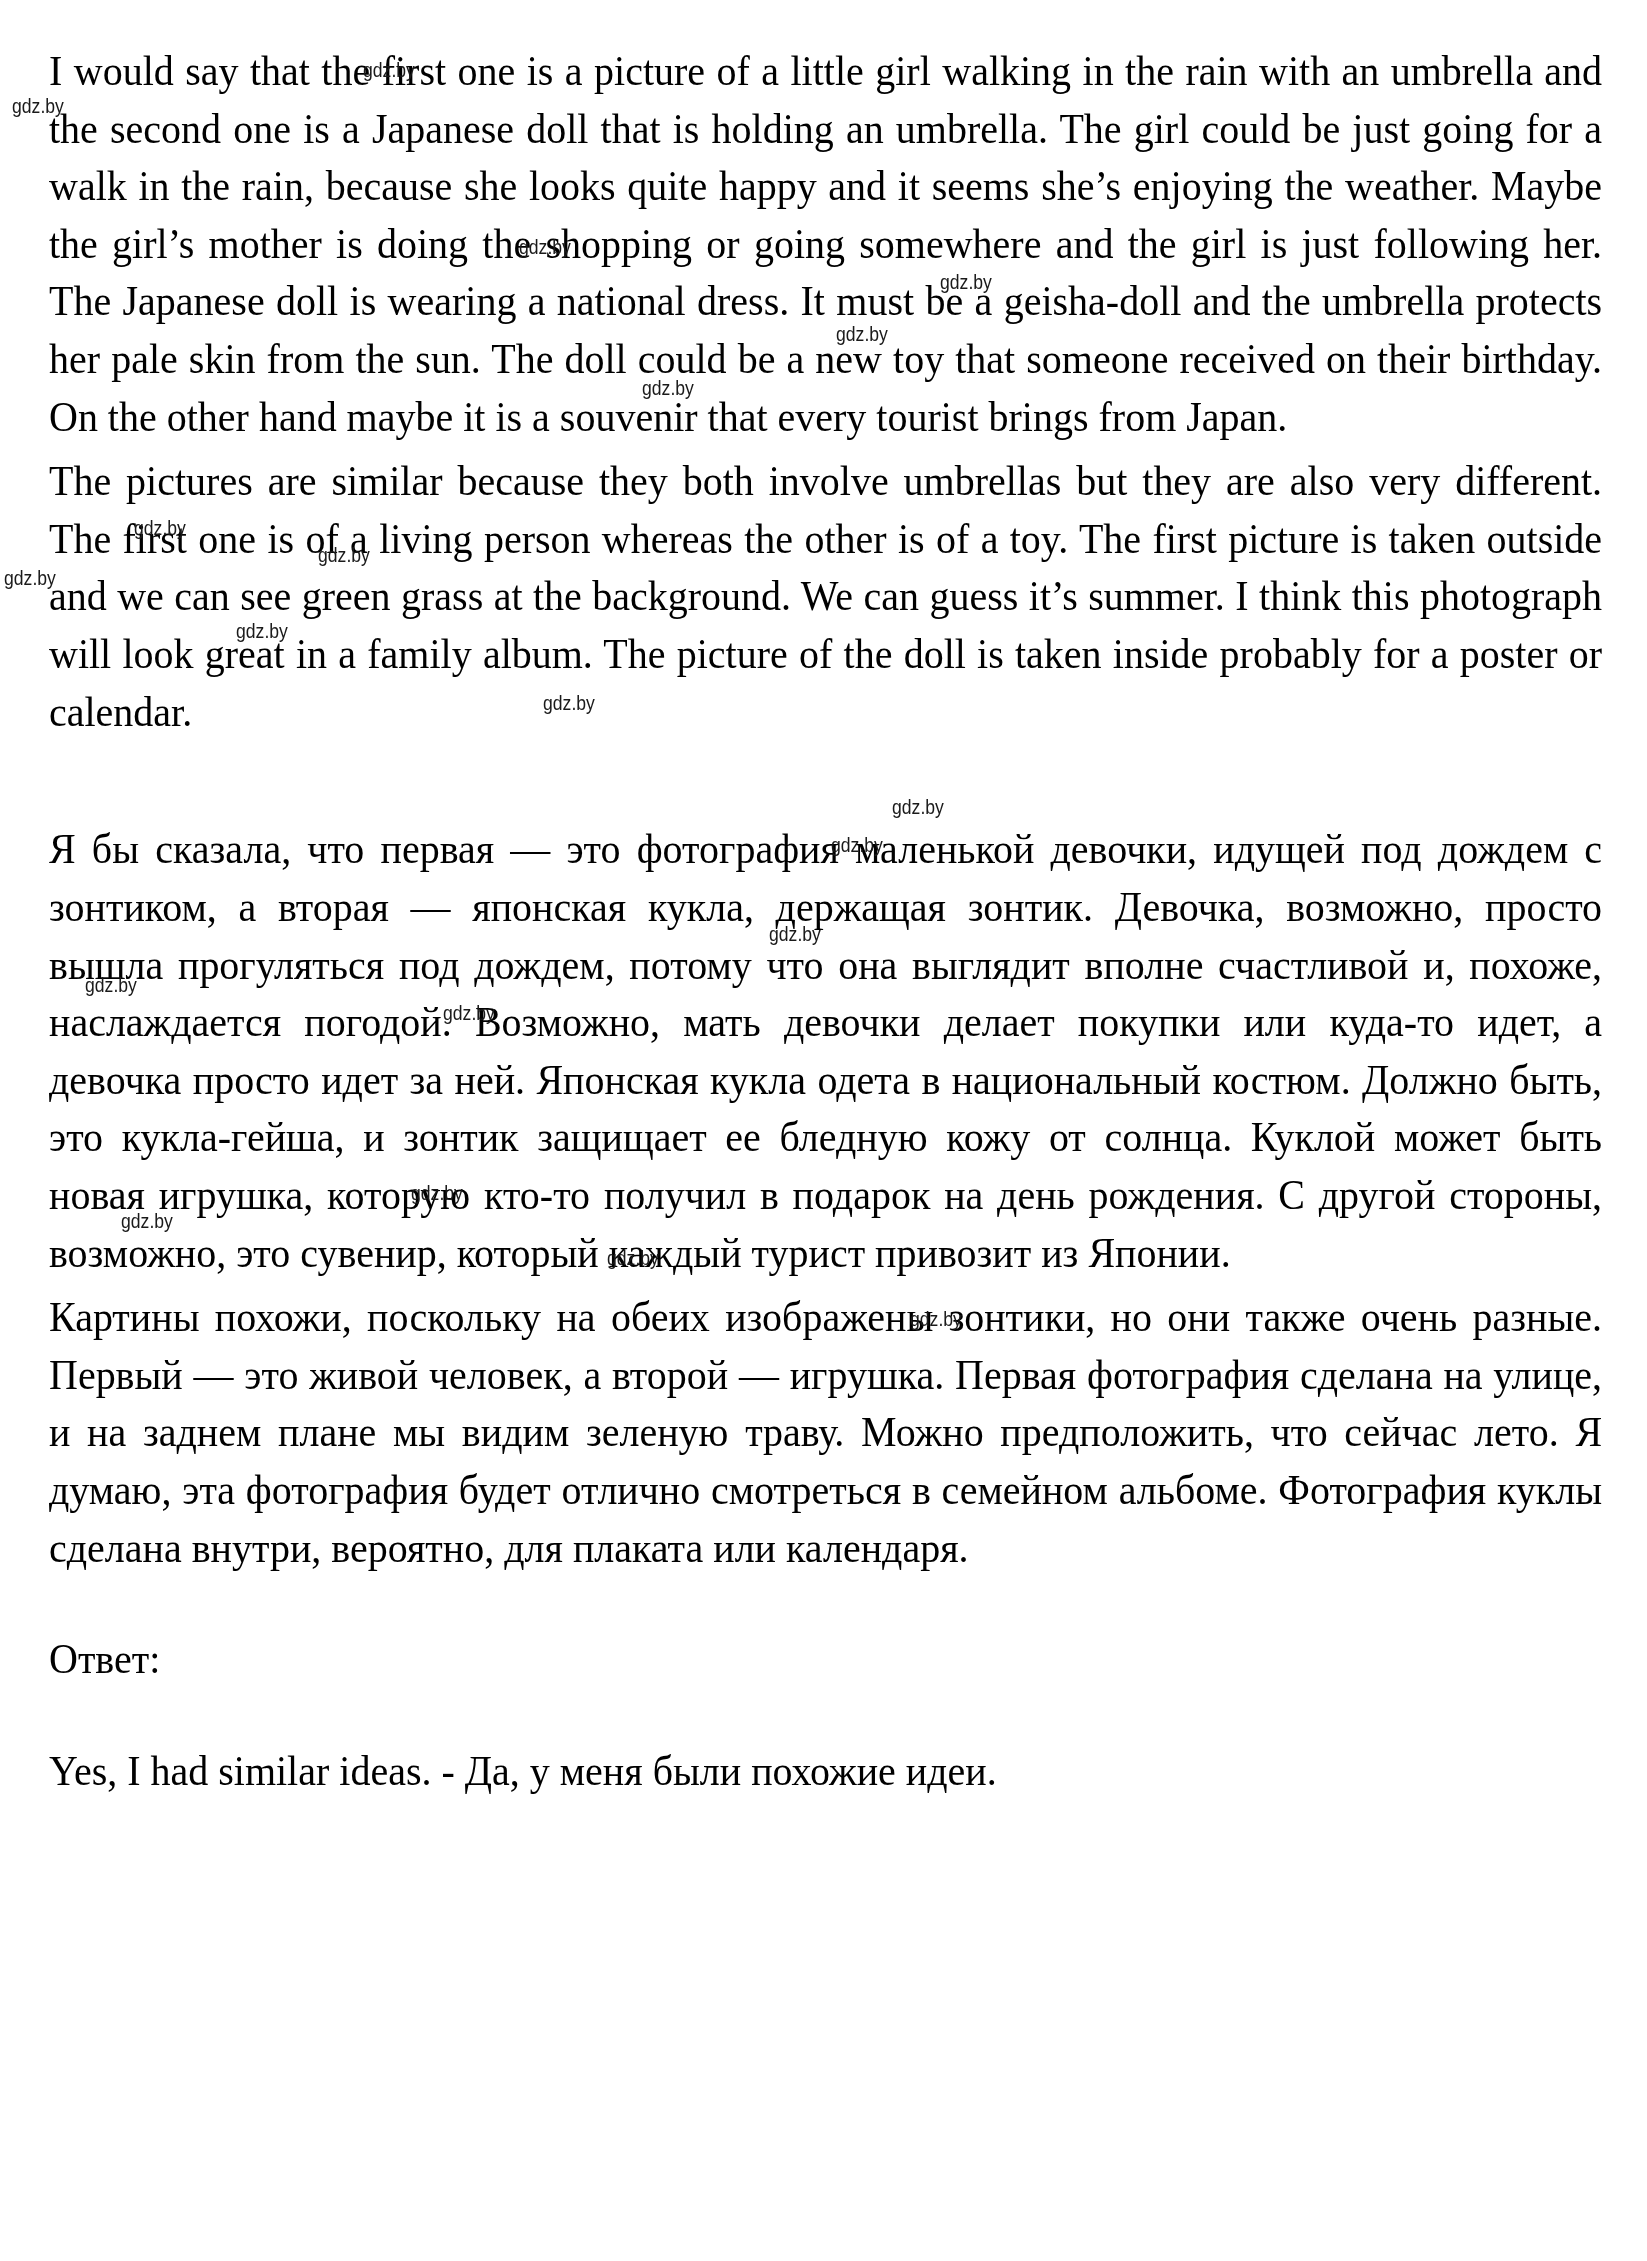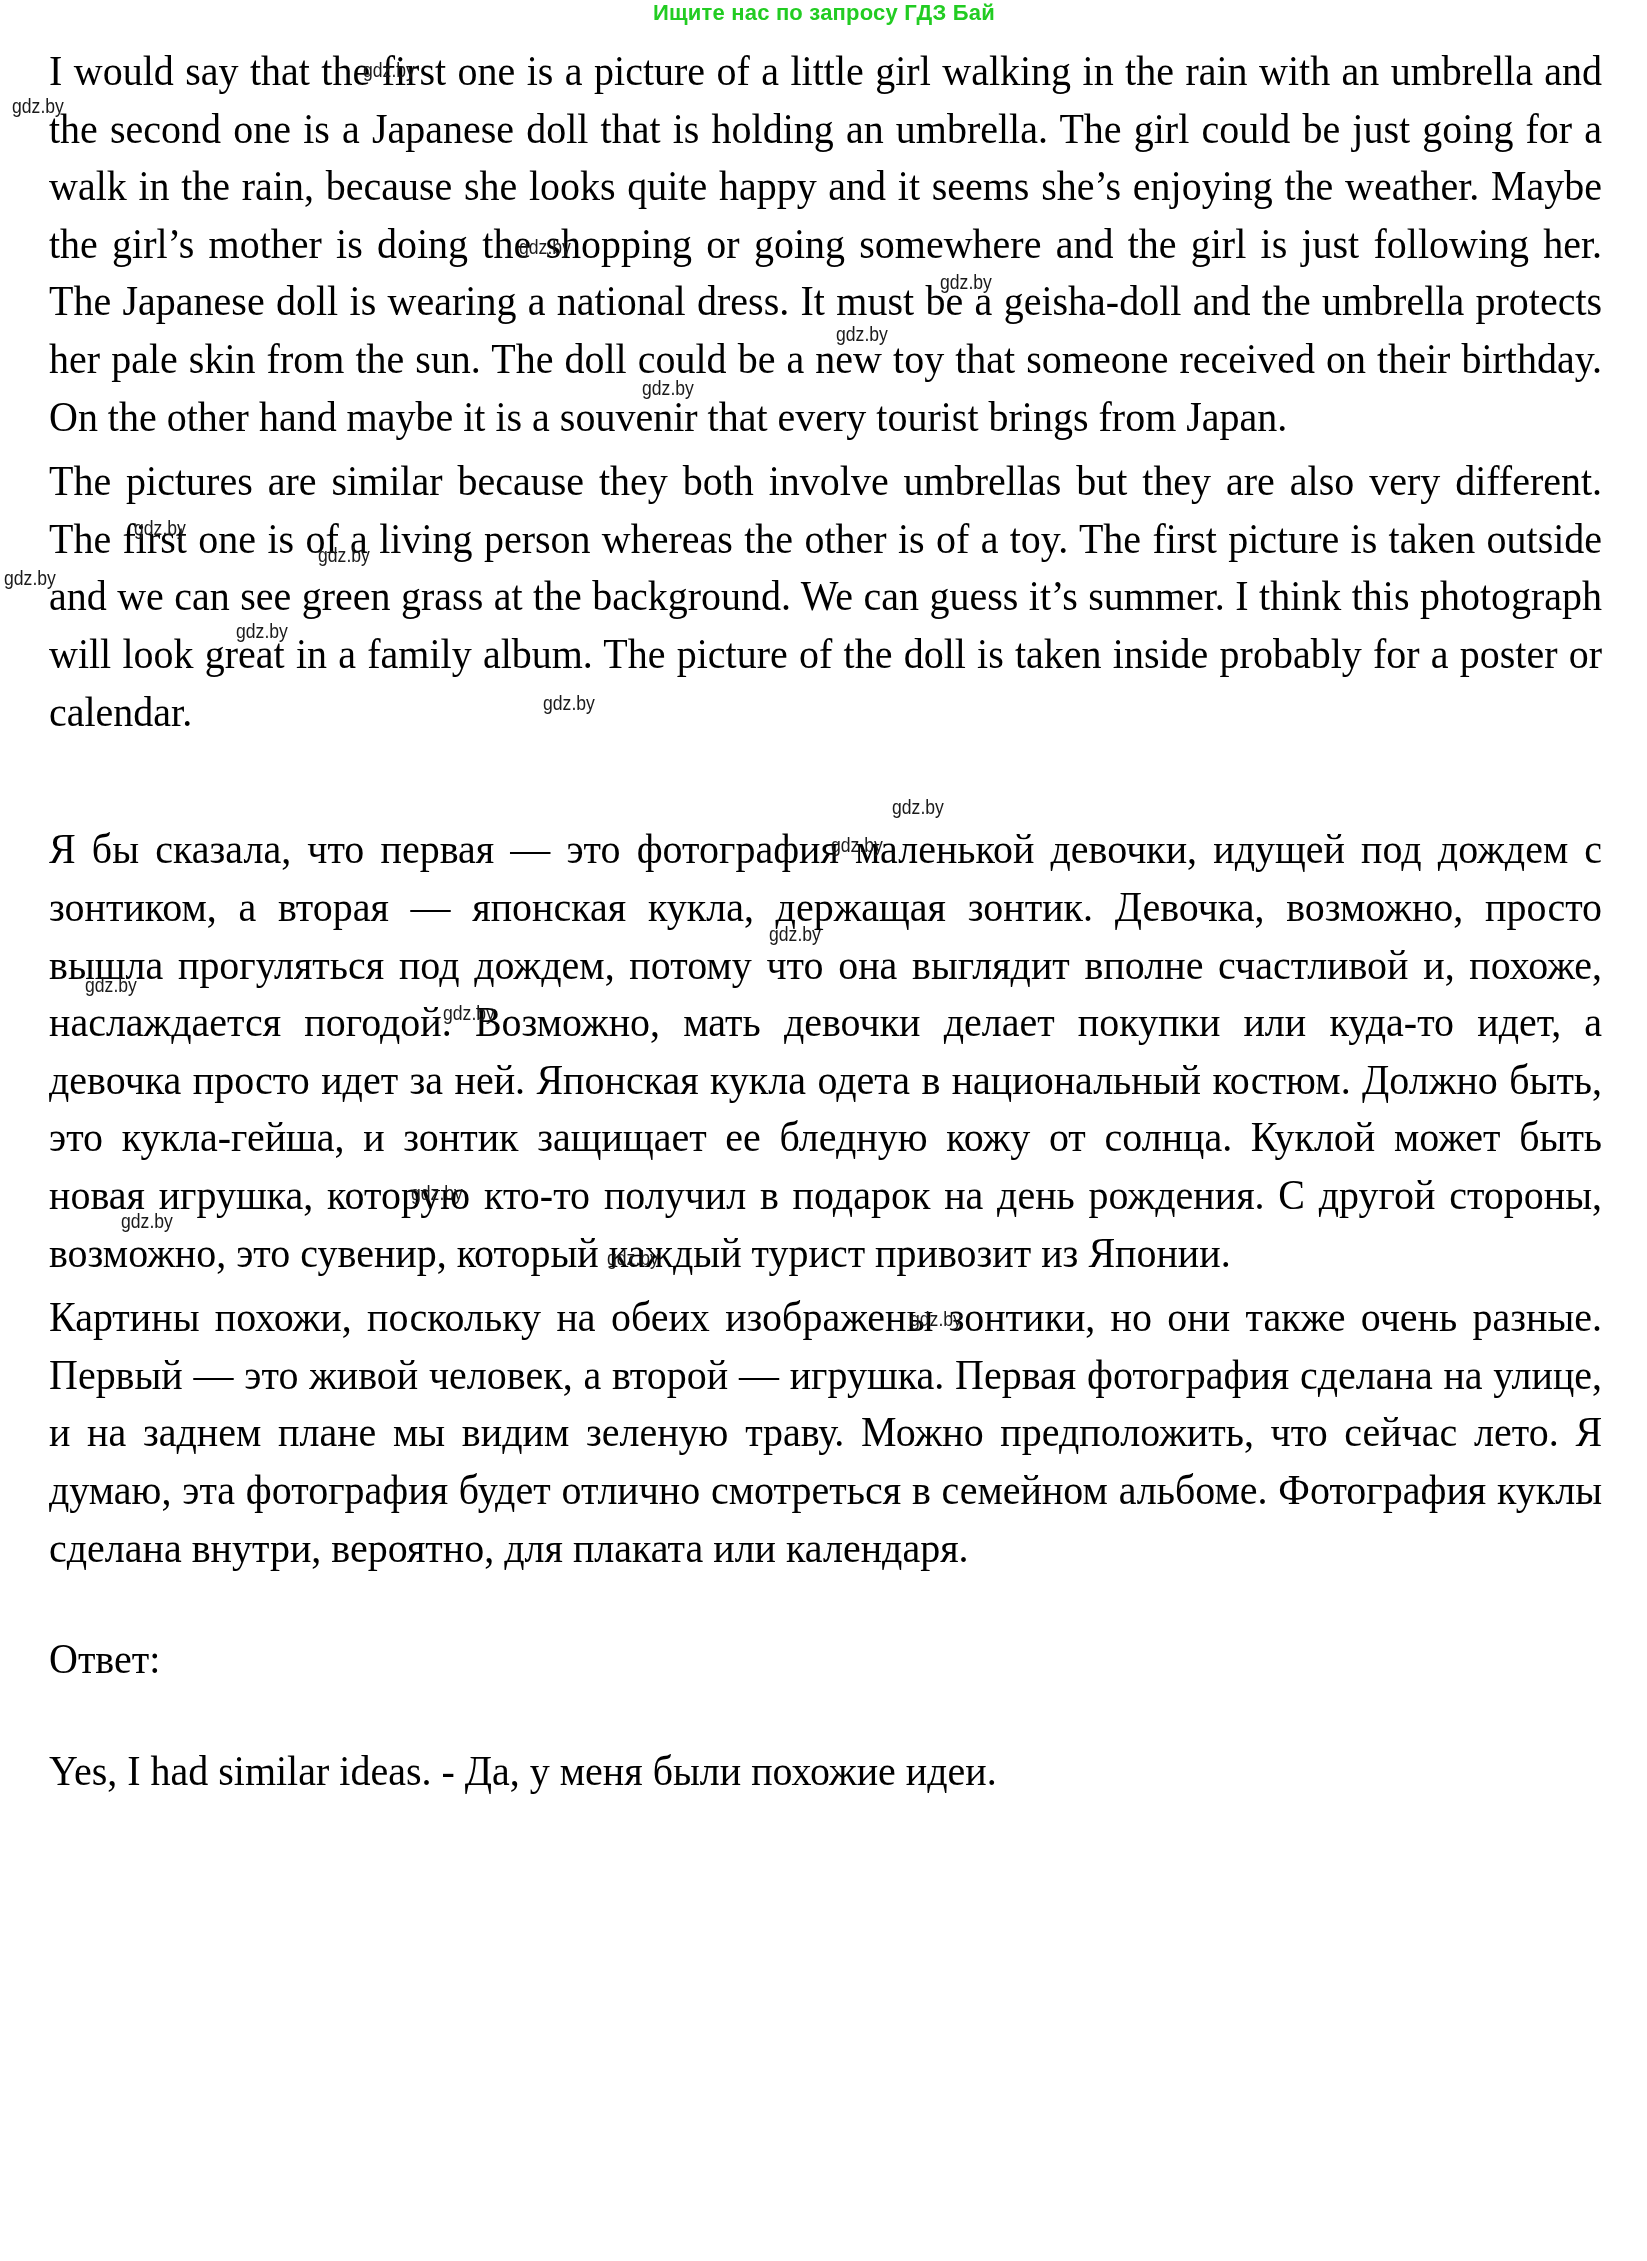--- a/index.html
+++ b/index.html
@@ -115,21 +115,20 @@
     white-space: nowrap;
     letter-spacing: 0.4px;
   }
   .footer-sep { padding: 0 8.7px; }
 </style>
 </head>
 <body>
 
 <div id="page">
 
-  <div class="promo-header">Ищите нас по запросу ГДЗ Бай</div>
 
   <div class="text-column">
 
     <p class="para">I would say that the first one is a picture of a little girl walking in the rain with an umbrella and the second one is a Japanese doll that is holding an umbrella. The girl could be just going for a walk in the rain, because she looks quite happy and it seems she’s enjoying the weather. Maybe the girl’s mother is doing the shopping or going somewhere and the girl is just following her. The Japanese doll is wearing a national dress. It must be a geisha-doll and the umbrella protects her pale skin from the sun. The doll could be a new toy that someone received on their birthday. On the other hand maybe it is a souvenir that every tourist brings from Japan.</p>
 
     <div class="block-gap-sm"></div>
 
     <p class="para last-line-left">The pictures are similar because they both involve umbrellas but they are also very different. The first one is of a living person whereas the other is of a toy. The first picture is taken outside and we can see green grass at the background. We can guess it’s summer. I think this photograph will look great in a family album. The picture of the doll is taken inside probably for a poster or calendar.</p>
 
     <div class="block-gap-lg"></div>

